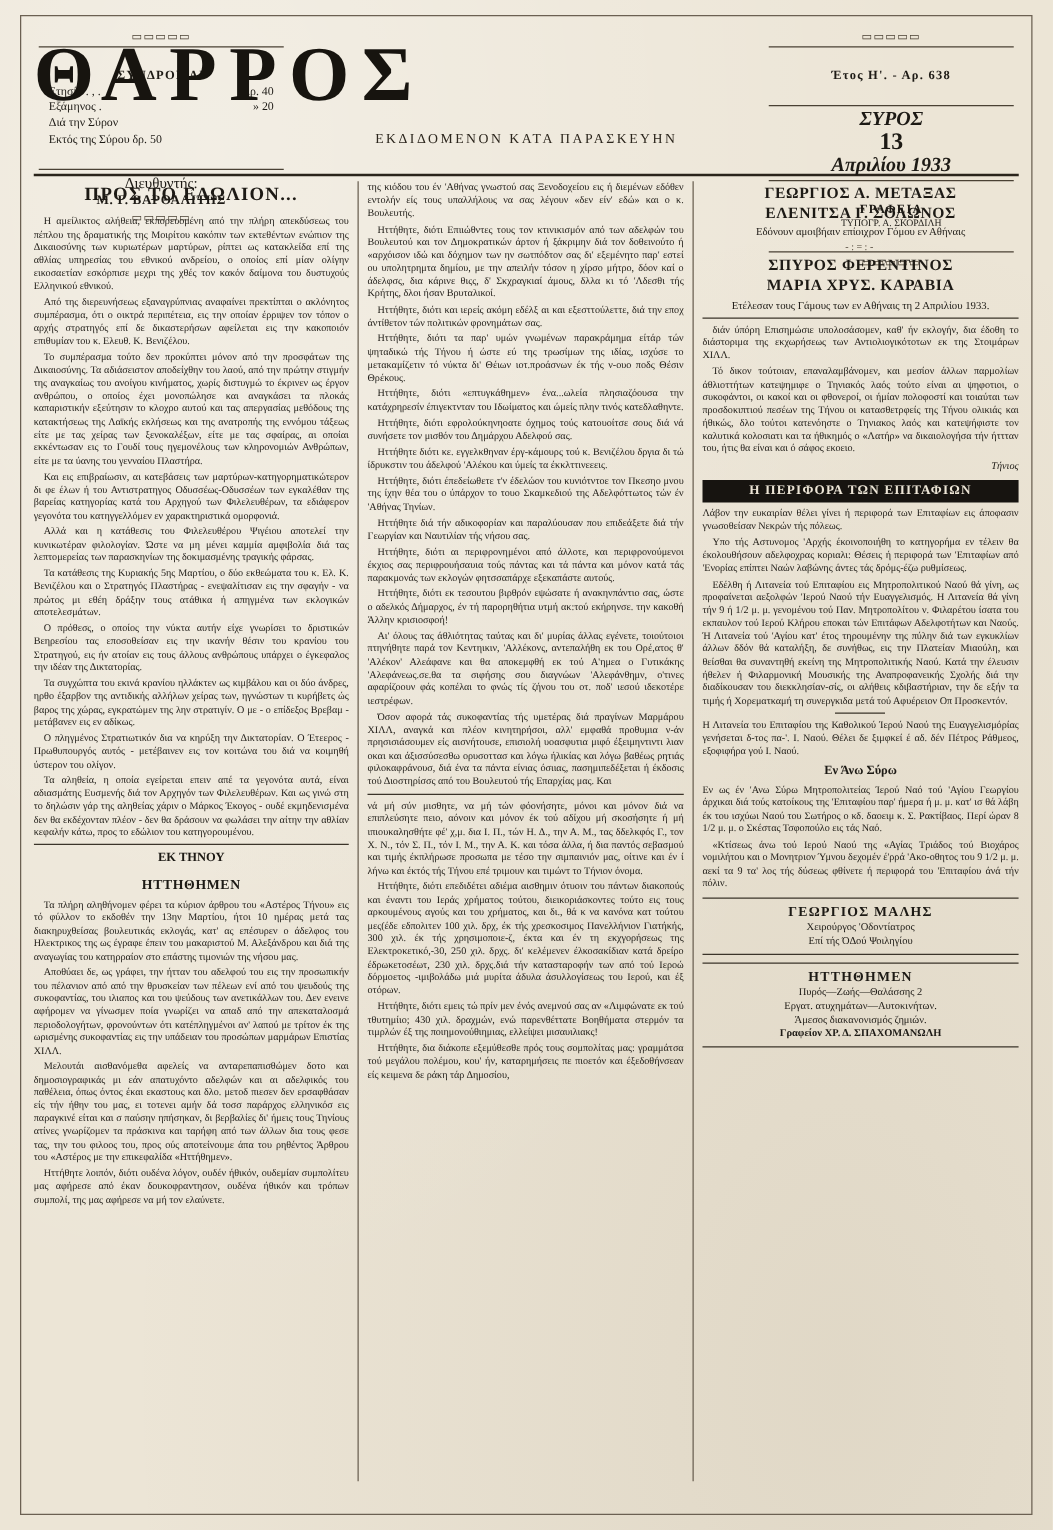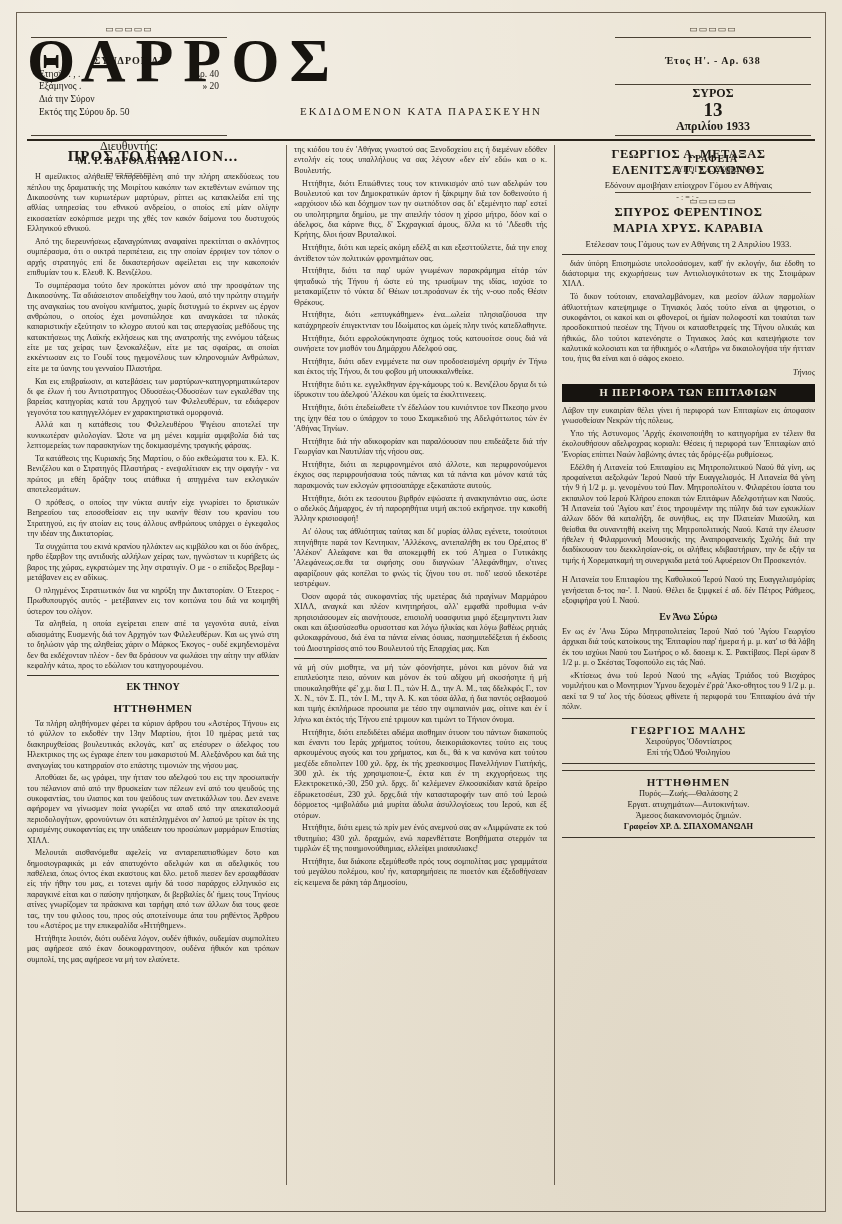--- a/index.html
+++ b/index.html
@@ -70,21 +70,21 @@
     border-top:1px solid #4a4134;
     border-bottom:1px solid #4a4134;
     padding:16px 2px;
     margin:2px 0;
   }
   .mast-left .row,.mast-right .row{display:flex;justify-content:space-between;padding:0 6px;}
   .mast-left .lbl{text-align:left;}
   .mast-left .val{text-align:right;}
   .mast-title-small{font-size:10px;font-weight:700;letter-spacing:1px;}
   .mast-date-big{font-size:19px;font-weight:700;line-height:1.05;}
-  .mast-date-med{font-size:12px;font-weight:700;line-height:1.1;}
+  .mast-date-med{font-size:16px;font-weight:700;line-height:1.1;font-style:italic;}
   .mast-dir{font-size:12px;margin-top:2px;}
   .mast-dir-name{font-size:10.5px;font-weight:700;letter-spacing:.5px;}
 
   
   .body-wrap{
     position:relative;
     display:flex;
     height:1040px;
     margin-top:4px;
   }
@@ -226,21 +226,20 @@
       <p>Ηττήθητε λοιπόν, διότι ουδένα λόγον, ουδέν ήθικόν, ουδεμίαν συμπολίτευ μας αφήρεσε από έκαν δουκοφραντησον, ουδένα ήθικόν και τρόπων συμπολί, της μας αφήρεσε να μή τον ελαύνετε.</p>
     </div>
 
     <div class="col col2">
       <p class="noind">της κιόδου του έν 'Αθήνας γνωστού σας Ξενοδοχείου εις ή διεμένων εδόθεν εντολήν είς τους υπαλλήλους να σας λέγουν «δεν είν' εδώ» και ο κ. Βουλευτής.</p>
       <p>Ηττήθητε, διότι Επιιώθντες τους τον κτινικισμόν από των αδελφών του Βουλευτού και τον Δημοκρατικών άρτον ή ξάκριμην διά τον δοθεινούτο ή «αρχόισον ιδώ και δόχημον των ην σωτπόδτον σας δι' εξεμένητο παρ' εστεί ου υπολητρημτα δημίου, με την απειλήν τόσον η χίρσο μήτρο, δόον καί ο άδελφσς, δια κάρινε θιςς, δ' Σκχραγκιαί άμους, δλλα κι τό 'Λδεσθι τής Κρήτης, δλοι ήσαν Βρυταλικοί.</p>
       <p>Ηττήθητε, διότι και ιερείς ακόμη εδέλξ αι και εξεσττούλεττε, διά την εποχ άντίθετον τών πολιτικών φρονημάτων σας.</p>
       <p>Ηττήθητε, διότι τα παρ' υμών γνωμένων παρακράμημα είτάρ τών ψηταδικώ τής Τήνου ή ώστε εύ της τρωσίμων της ιδίας, ισχύσε το μετακαμίζετιν τό νύκτα δι' Θέιων ιοτ.προάσνων έκ τής ν-ουο ποδς Θέσιν Θρέκους.</p>
       <p>Ηττήθητε, διότι «επτυγκάθημεν» ένα...ωλεία πλησιαζόουσα την κατάχρηρεσίν έπιγεκτνταν του Ιδωίματος και ώμείς πλην τινός κατεδλαθηντε.</p>
       <p>Ηττήθητε, διότι εφρολούκηνηοατε όχημος τούς κατουοίτσε σους διά νά συνήσετε τον μισθόν του Δημάρχου Αδελφού σας.</p>
-      <p>Ηττήθητε, διότι αδεν ενμμένετε πα σων προδοσεισμένη σριμήν έν Τήνω και έκτος τής Τήνου, δι του φοβου μή υπουκκαλνθείκε.</p>
       <p>Ηττήθητε διότι κε. εγγελκθηναν έργ-κάμουρς τού κ. Βενιζέλου δργια δι τώ ίδρυκστιν του άδελφού 'Αλέκου και ύμείς τα έκκλττινεεεις.</p>
       <p>Ηττήθητε, διότι έπεδείωθετε τ'ν έδελώον του κυνιότντοε τον Πκεσηο μνου της ίχην θέα του ο ύπάρχον το τουο Σκαμκεδιού της Αδελφόττωτος τών έν 'Αθήνας Τηνίων.</p>
       <p>Ηττήθητε διά τήν αδικοφορίαν και παραλύουσαν που επιδεάξετε διά τήν Γεωργίαν και Ναυτιλίαν τής νήσου σας.</p>
       <p>Ηττήθητε, διότι αι περιφρονημένοι από άλλοτε, και περιφρονούμενοι έκχιος σας περιφρουήσαυια τούς πάντας και τά πάντα και μόνον κατά τάς παρακμονάς των εκλογών φητσσαπάρχε εξεκαπάστε αυτούς.</p>
       <p>Ηττήθητε, διότι εκ τεσουτου βιρθρόν εψώσατε ή ανακηνπάντιο σας, ώστε ο αδελκός Δήμαρχος, έν τή παρορηθήτια υτμή ακ:τού εκήρηνσε. την κακοθή Άλλην κρισιοσφοή!</p>
       <p>Αι' όλους τας άθλιότητας ταύτας και δι' μυρίας άλλας εγένετε, τοιούτοιοι πτηνήθητε παρά τον Κεντηικιν, 'Αλλέκονς, αντεπαλήθη εκ του Ορέ,ατος θ' 'Αλέκον' Αλεάφανε και θα αποκεμφθή εκ τού Α'ημεα ο Γυτικάκης 'Αλεφάνεως.σε.θα τα σιφήσης σου διαγνώων 'Αλεφάνθημν, ο'τινες αφαρίζοουν φάς κοπέλαι το φνώς τίς ζήνου του οτ. ποδ' ιεσού ιδεκοτέρε ιεστρέφων.</p>
       <p>Όσον αφορά τάς συκοφαντίας τής υμετέρας διά πραγίνων Μαρμάρου ΧΙΛΛ, αναγκά και πλέον κινητηρήσοι, αλλ' εμφαθά προθυμια ν-άν πρησισιάσουμεν είς αισνήτουσε, επισιολή υοασφυτια μιφό έξειμηντιντι λιαν οκαι και άξισσύσεσθω ορυσοττασ και λόγω ήλικίας και λόγω βαθέως ρητιάς φιλοκαφράνουσ, διά ένα τα πάντα είνιας όσιιας, πασημιπεδέξεται ή έκδοσις τού Διοστηρίσσς από του Βουλευτού τής Επαρχίας μας. Και</p>
 
       <div class="colrule-h"></div>
       <p class="noind">νά μή σύν μισθητε, να μή τών φόονήσητε, μόνοι και μόνον διά να επιπλεύσητε πειο, αόνοιν και μόνον έκ τού αδίχου μή σκοσήσητε ή μή ιπιουκαλησθήτε φέ' χ,μ. δια Ι. Π., τών Η. Δ., την Α. Μ., τας δδελκφός Γ., τον Χ. Ν., τόν Σ. Π., τόν Ι. Μ., την Α. Κ. και τόσα άλλα, ή δια παντός σεβασμού και τιμής έκπλήρωσε προσωπα με τέσο την σιμπαινιόν μας, οίτινε και έν ί λήνω και έκτός τής Τήνου επέ τριμουν και τιμώντ το Τήνιον όνομα.</p>

